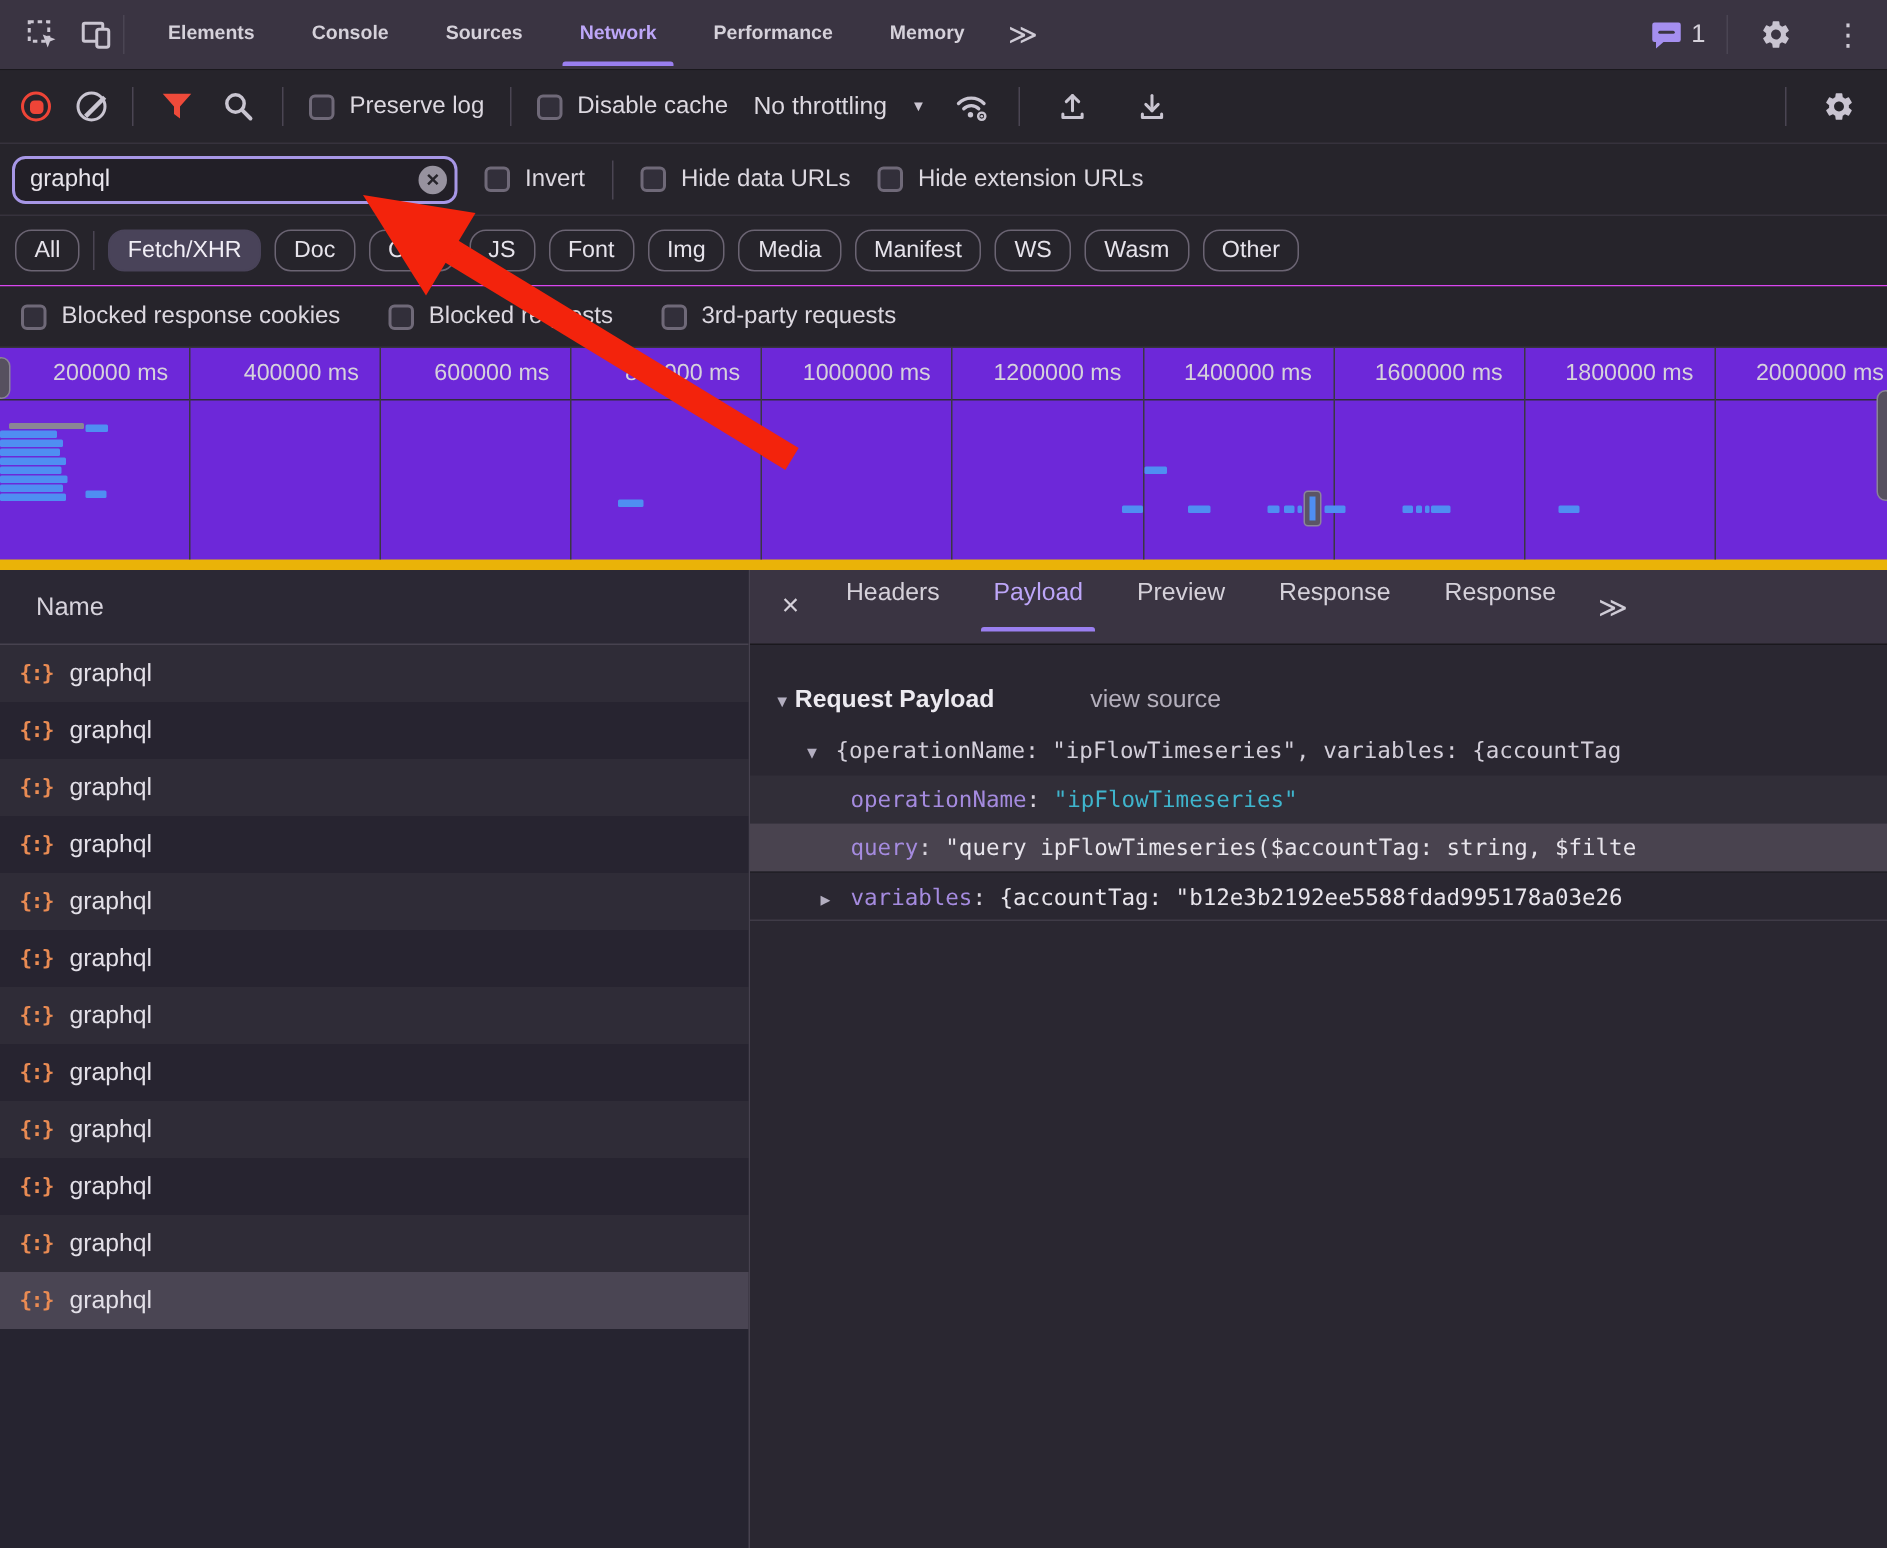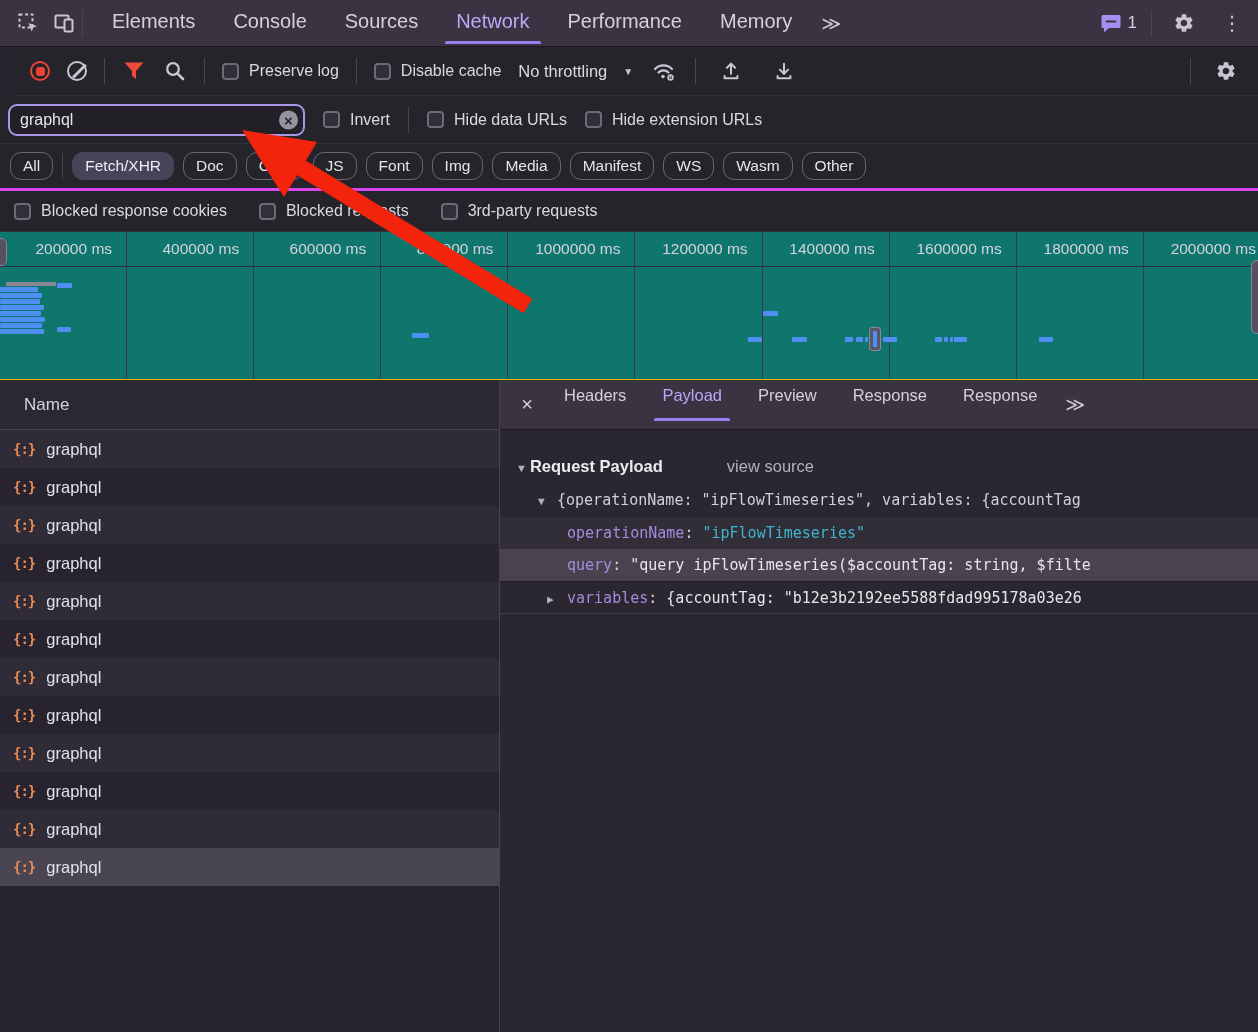--- a/index.html
+++ b/index.html
@@ -5,59 +5,59 @@
   html,body{margin:0;padding:0;background:#1b191f;}
   *{box-sizing:border-box;}
   .wrap{width:1258px;height:1032px;position:relative;overflow:hidden;background:#28252e;
         font-family:"Liberation Sans",sans-serif;color:#dcd8e0;}
 
   
   .topbar{height:47px;background:#3a3442;display:flex;align-items:center;padding:0 10px;border-bottom:1px solid #1a181d;}
   .tb-icon{width:36px;height:34px;display:flex;align-items:center;justify-content:center;color:#cac5d1;}
   .vdiv{width:1px;height:26px;background:#4a4553;flex:0 0 1px;}
   .top-tabs{display:flex;height:47px;margin-left:10px;}
-  .top-tab{padding:0 19px;height:44px;display:flex;align-items:center;font-size:20px;color:#d5d1da;position:relative;}
+  .top-tab{padding:0 19px;height:44px;display:flex;align-items:center;font-size:13px;color:#d5d1da;position:relative;font-weight:bold;}
   .top-tab.active{color:#bda6f8;}
   .top-tab.active::after{content:"";position:absolute;left:8px;right:8px;bottom:0;height:3px;background:#9a7ff0;border-radius:2px 2px 0 0;}
   .more-ic{font-size:19px;color:#cfcbd6;padding:0 10px;}
   .topbar-right{margin-left:auto;display:flex;align-items:center;gap:14px;}
   .issues{display:flex;align-items:center;gap:7px;font-size:17px;color:#d5d1da;}
   .dots-ic{font-size:20px;color:#cfcbd6;padding:0 6px;letter-spacing:0;}
 
   
-  .net-toolbar{height:49px;background:#26242b;border-bottom:1px solid #36323d;display:flex;align-items:center;padding:0 14px;gap:17px;margin-left:16px;}
+  .net-toolbar{height:49px;background:#26242b;border-bottom:1px solid #36323d;display:flex;align-items:center;padding:0 14px;gap:17px;}
   .rec{width:20px;height:20px;border:2.5px solid #ee4437;border-radius:50%;position:relative;flex:0 0 auto;}
   .rec::after{content:"";position:absolute;inset:3.5px;background:#ee4437;border-radius:3px;}
   .clear-ic{width:20px;height:20px;border:2.5px solid #c9c5d1;border-radius:50%;position:relative;flex:0 0 auto;}
   .clear-ic::after{content:"";position:absolute;left:8.5px;top:-1px;bottom:-1px;width:2.5px;background:#c9c5d1;transform:rotate(45deg);}
   .cb-group{display:flex;align-items:center;gap:10px;}
   .cb{width:17px;height:17px;border:2px solid #6f6978;border-radius:4px;background:#322f3a;flex:0 0 auto;}
   .cb-label{font-size:16px;color:#dcd8e0;white-space:nowrap;}
   .throttle{display:flex;align-items:center;gap:16px;font-size:16.5px;color:#dcd8e0;}
   .caret{font-size:10px;color:#cac5d1;}
   .spacer{flex:1;}
 
   
   .filter-row{height:48px;background:#26242b;border-bottom:1px solid #36323d;display:flex;align-items:center;padding:0 8px;gap:18px;}
   .finput-wrap{position:relative;width:297px;flex:0 0 auto;}
   .finput{width:297px;height:32px;background:#221f27;border:2px solid #a797e6;border-radius:9px;color:#e8e5ec;
           font-size:16px;font-family:"Liberation Sans",sans-serif;padding:0 34px 0 10px;outline:none;}
   .input-clear{position:absolute;right:7px;top:50%;transform:translateY(-50%);width:19px;height:19px;border-radius:50%;
           background:#97929f;color:#26242b;display:flex;align-items:center;justify-content:center;font-size:15px;font-weight:bold;line-height:1;}
 
   
-  .chips-row{height:47px;background:#26242b;border-bottom:3px solid #d946ef;display:flex;align-items:center;padding:0 10px;gap:9px;}
+  .chips-row{height:47px;background:#26242b;border-bottom:1px solid #d946ef;display:flex;align-items:center;padding:0 10px;gap:9px;}
   .chip{border:1px solid #6b6473;border-radius:11px;padding:4px 12px;font-size:15.5px;color:#e6e3eb;white-space:nowrap;}
   .chip.active{background:#494359;border-color:#494359;color:#f0edf5;}
 
   
   .blocked-row{height:41px;background:#26242b;border-bottom:1px solid #36323d;display:flex;align-items:center;padding:0 14px;gap:32px;}
 
   
-  .overview{height:148px;background:#0f766e;border-bottom:1px solid #eab308;position:relative;display:flex;}
+  .overview{height:148px;background:#6d28d9;border-bottom:7px solid #eab308;position:relative;display:flex;}
   .ov-col{flex:1;border-right:1px solid #3b3743;display:flex;justify-content:flex-end;align-items:flex-start;
           padding:8px 14px 0 0;overflow:hidden;}
   .ov-col:last-child{border-right:none;padding-right:2px;}
   .ov-label{font-size:15.5px;color:#d6d2db;white-space:nowrap;}
   .ov-labelline{position:absolute;left:0;right:0;top:34px;height:1px;background:#312e39;}
   .ov-bars{position:absolute;inset:0;}
   .ov-bar{position:absolute;background:#4f8ef2;border-radius:1px;}
   .ov-bar.grey{background:#8a8694;}
   .ov-marker{position:absolute;background:#5b5565;border:1px solid #8c8699;border-radius:3px;display:flex;align-items:center;justify-content:center;}
   .ov-marker-bar{width:4px;height:72%;background:#4f8ef2;}

